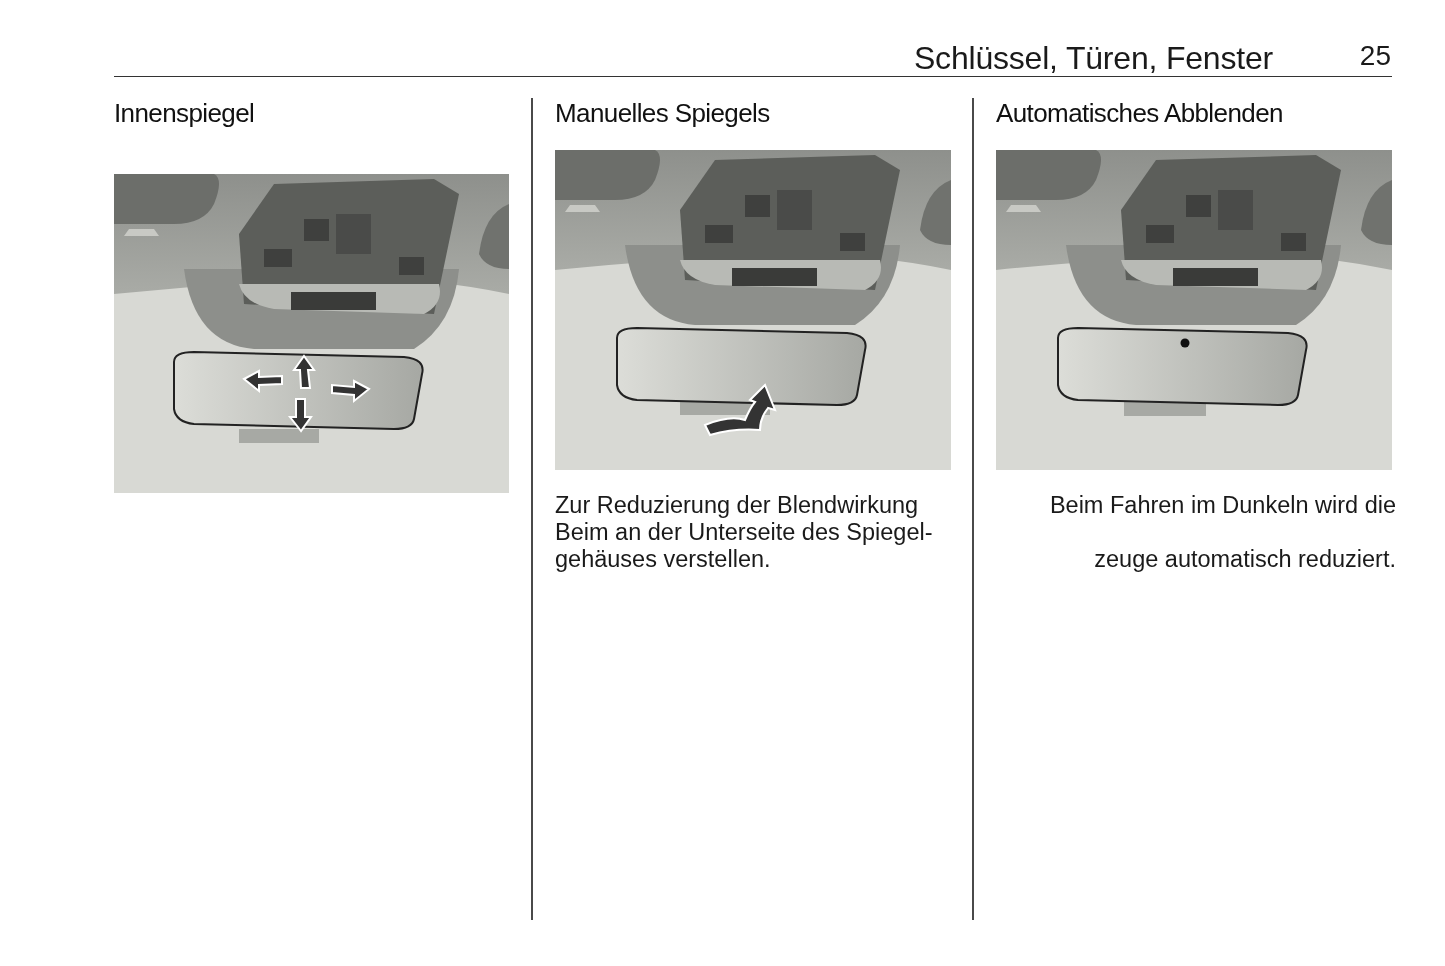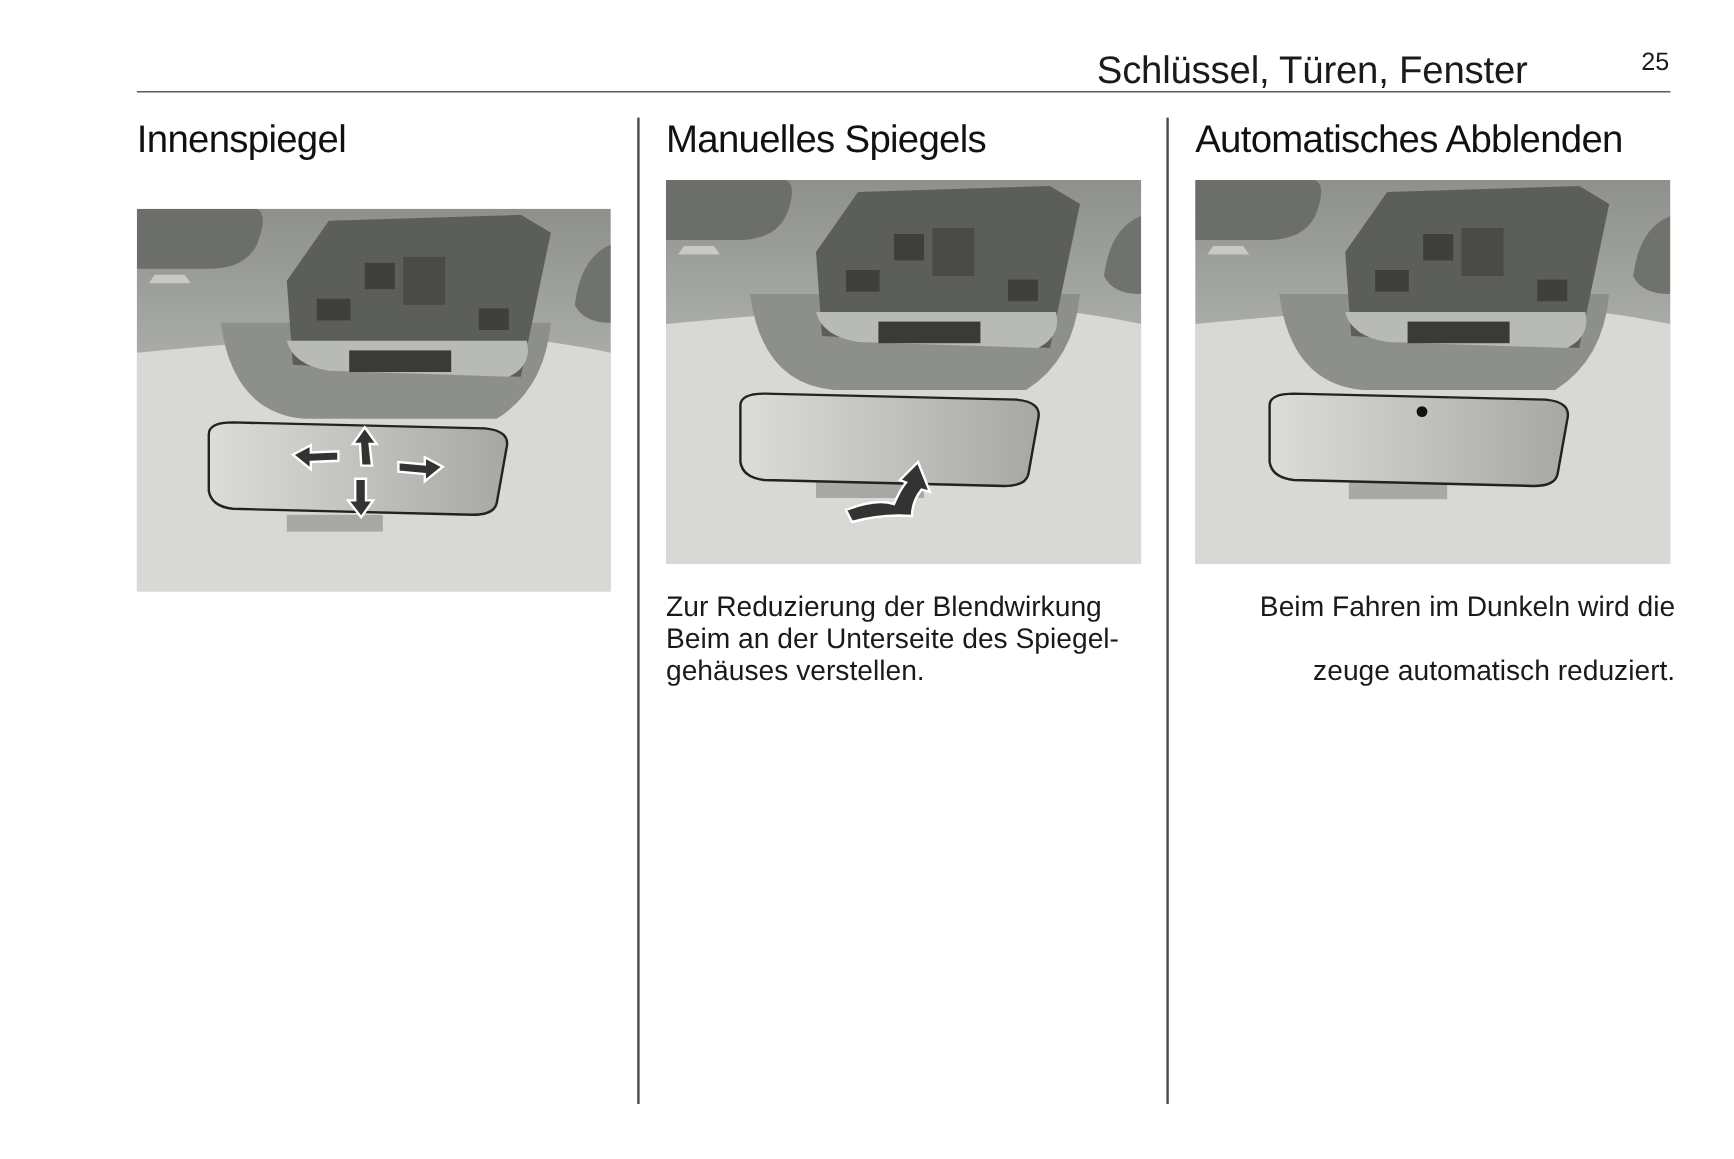--- a/index.html
+++ b/index.html
@@ -8,28 +8,28 @@
     font-family: "Liberation Sans", sans-serif; color: #1a1a1a;
   }
   .running-head {
     position: absolute; left: 114px; top: 38px; width: 1278px; height: 38px;
     border-bottom: 1.5px solid #333;
   }
   .running-head .section {
     position: absolute; right: 119px; top: 2px; font-size: 32px; letter-spacing: -0.2px;
   }
   .running-head .page-number {
-    position: absolute; right: 1px; top: 2px; font-size: 21px;
+    position: absolute; right: 1px; top: 2px; font-size: 28px;
   }
   .divider {
     position: absolute; top: 98px; height: 822px; width: 2px; background: #4a4a4a;
   }
   .col { position: absolute; }
   .col h1 {
-    margin: 0; font-weight: normal; font-size: 32px; letter-spacing: -0.6px; color: #111;
+    margin: 0; font-weight: normal; font-size: 26px; letter-spacing: -0.6px; color: #111;
     white-space: nowrap;
   }
   .col .figure {
     position: absolute; overflow: hidden; background: #d6d7d2;
   }
   .col p {
     position: absolute; margin: 0; font-size: 23.5px; line-height: 27px; color: #1a1a1a;
   }
   svg { display: block; }
 </style>

